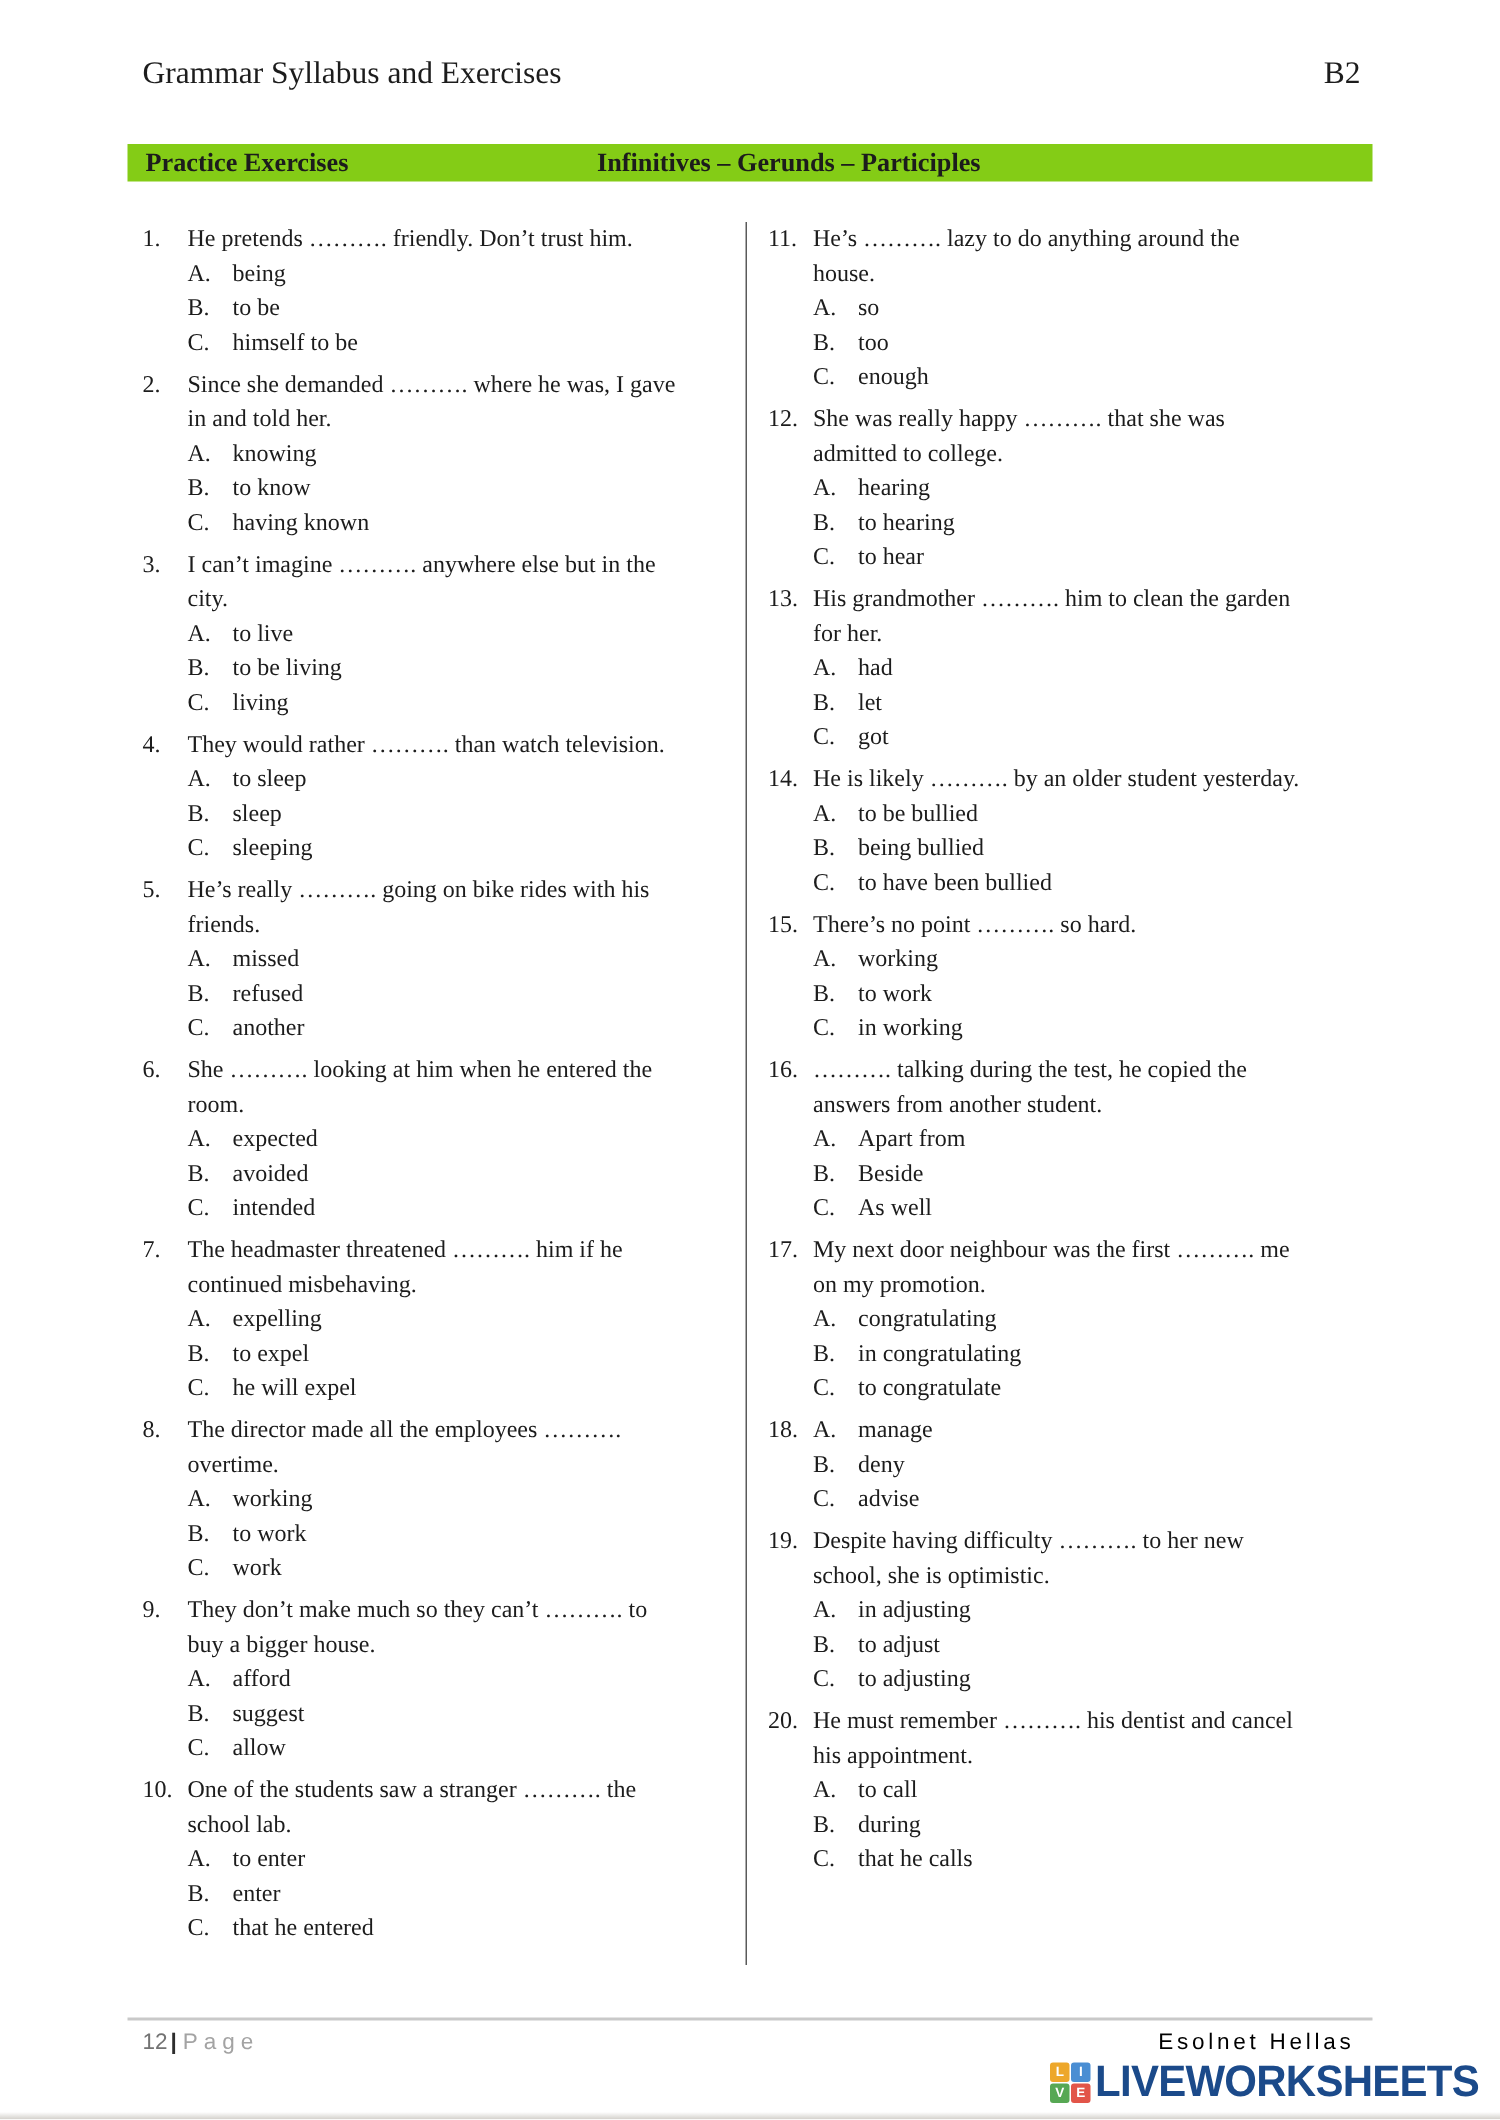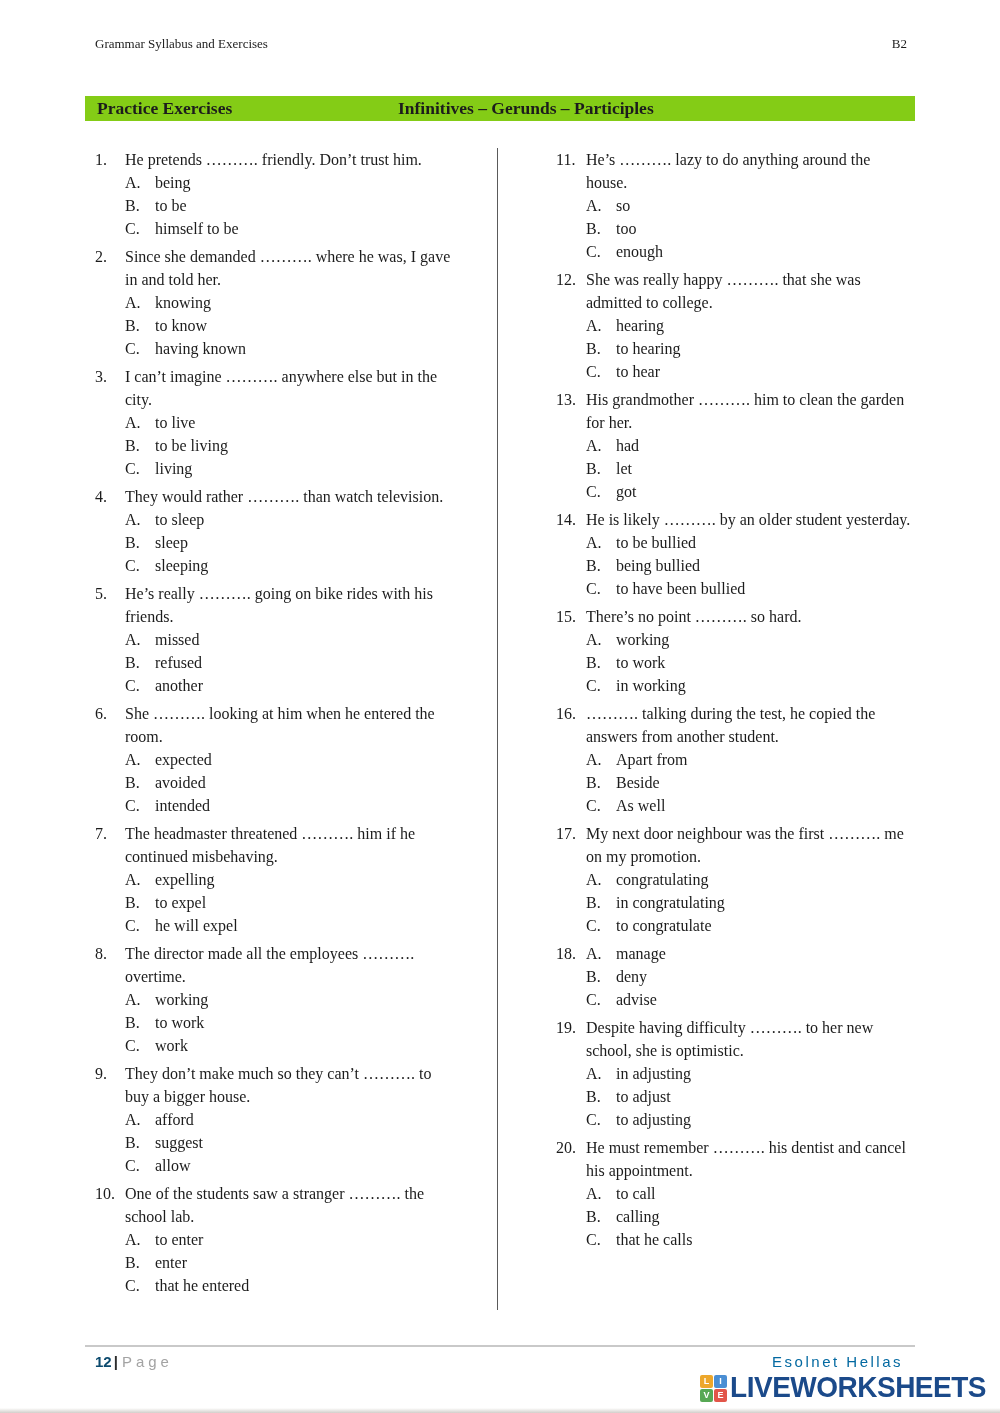--- a/index.html
+++ b/index.html
@@ -3,58 +3,58 @@
 <meta charset="utf-8">
 <style>
   html,body { margin:0; padding:0; background:#ffffff; }
   .page {
     position:relative; width:1000px; height:1413px; background:#ffffff;
     font-family:"Liberation Serif", serif; color:#1c1c1c; overflow:hidden;
   }
   
   .doc-header {
     position:absolute; top:36px; left:95px; right:93px;
-    display:flex; justify-content:space-between; font-size:13px;
+    display:flex; justify-content:space-between; font-size:21px;
   }
   
   .section-bar {
     position:absolute; top:96px; left:85px; width:830px; height:25px;
     background:#84cc16; font-weight:bold; font-size:17.5px; line-height:25px;
   }
   .bar-left  { position:absolute; left:12px; top:0; }
   .bar-center{ position:absolute; left:313px; top:0;text-align:right; }
   
   .col { position:absolute; top:148px; font-size:16px; line-height:23px; }
   .col-left  { left:95px;  width:385px; }
-  .col-right { left:512px; width:392px;margin-left:44px; }
+  .col-right { left:512px; width:392px; }
   .divider {
     position:absolute; top:148px; left:497px; width:1px; height:1162px;
     background:#5a5a5a;
   }
   .question { display:flex; margin-bottom:5px; }
   .q-num  { width:30px; flex:none; }
   .q-body { flex:1; min-width:0; }
   .q-text { white-space:pre-line; }
   .option { display:flex; }
   .opt-letter { width:30px; flex:none; }
   
   .footer-rule {
     position:absolute; top:1345px; left:85px; width:830px;
     border-top:2px solid #c9c9c9;
   }
   .footer-left {
     position:absolute; top:1353px; left:95px;
     font-family:"Liberation Sans", sans-serif; font-size:15px; color:#a3a3a3;
     letter-spacing:4px;
   }
-  .pg-num  { color:#0c4a6e; font-weight:bold; letter-spacing:0; }
+  .pg-num  { color:#737373; font-weight:normal; letter-spacing:0; }
   .pg-pipe { color:#2d2d2d; font-weight:bold; letter-spacing:0; margin:0 4px 0 2px; }
   .footer-right {
     position:absolute; top:1353px; right:97px;
-    font-family:"Liberation Sans", sans-serif; font-size:15px; color:#0369a1;
+    font-family:"Liberation Sans", sans-serif; font-size:15px; color:#000000;
     letter-spacing:2.5px;
   }
   
   .lw-logo {
     position:absolute; top:1372px; right:14px;
     display:flex; align-items:center; gap:3px; cursor:pointer;
   }
   .lw-grid {
     display:grid; grid-template-columns:13px 13px; grid-auto-rows:13px; gap:1px;
   }
@@ -546,21 +546,21 @@
       <div class="q-text">He must remember ………. his dentist and cancel
 his appointment.</div>
       <div class="q-options">
   <div class="option">
     <span class="opt-letter">A.</span>
     <span class="opt-text">to call</span>
   </div>
 
   <div class="option">
     <span class="opt-letter">B.</span>
-    <span class="opt-text">calling</span>
+    <span class="opt-text">during</span>
   </div>
 
   <div class="option">
     <span class="opt-letter">C.</span>
     <span class="opt-text">that he calls</span>
   </div>
 </div>
     </div>
   </div>
 </div>

